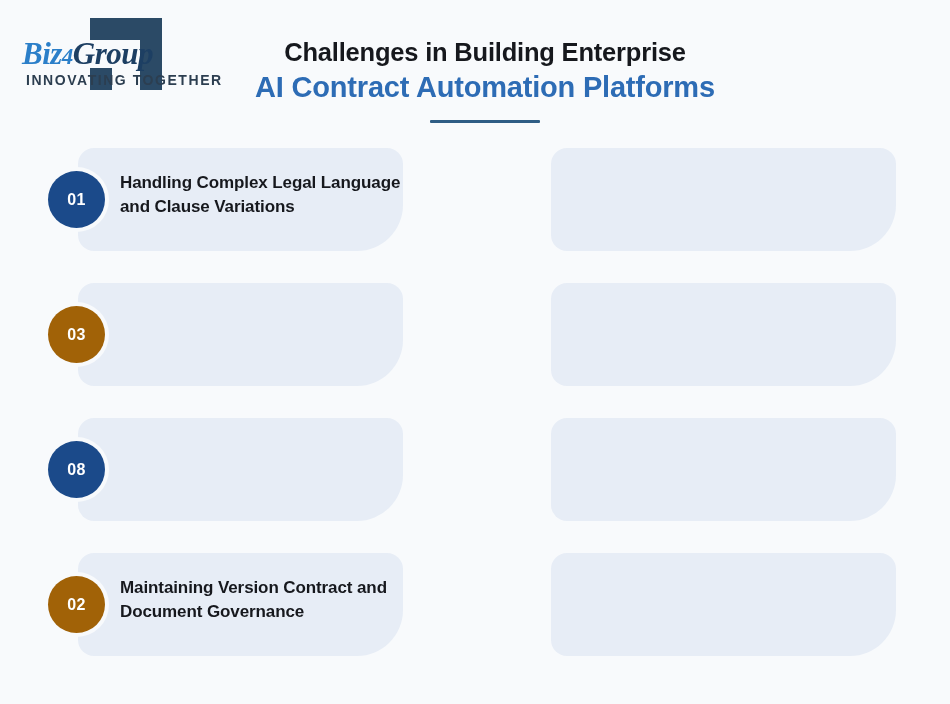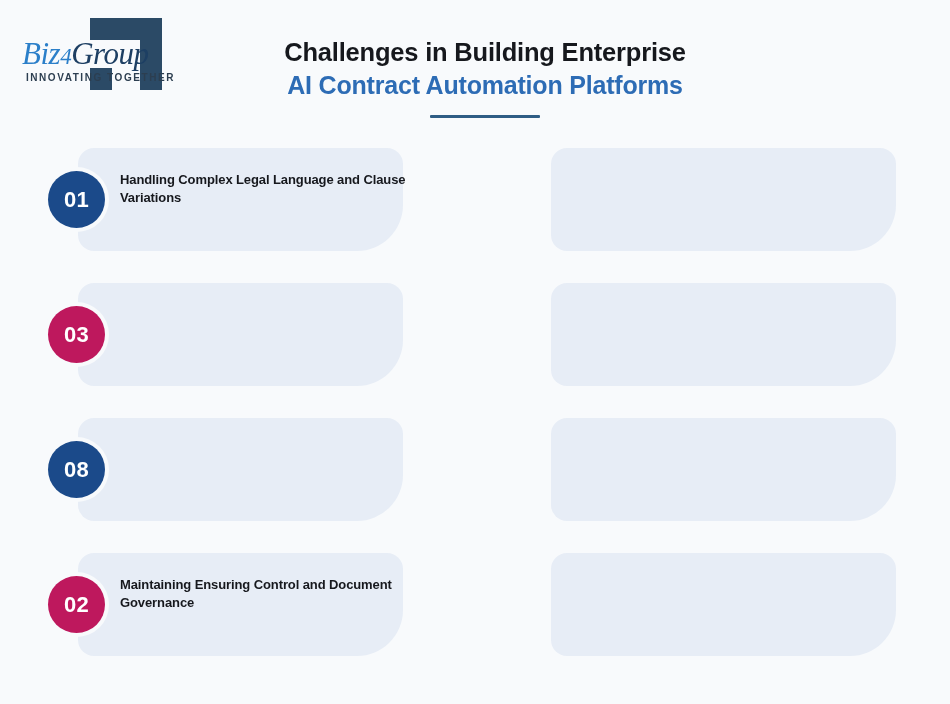--- a/index.html
+++ b/index.html
@@ -36,34 +36,34 @@
     width: 72px;
     height: 72px;
   }
   .logo-wordmark {
     position: absolute;
     left: 4px;
     top: 18px;
     font-family: "Liberation Serif", serif;
     font-style: italic;
     font-size: 31px;
-    font-weight: 400;
+    font-weight: 700;
     letter-spacing: -0.5px;
     white-space: nowrap;
     z-index: 3;
   }
   .logo-wordmark .wm-biz   { color: #2b7fc9; }
   .logo-wordmark .wm-four  { color: #2b7fc9; font-size: 23px; }
   .logo-wordmark .wm-group { color: #1d3f63; }
 
   .logo-tagline {
     position: absolute;
     left: 8px;
     top: 54px;
-    font-size: 10px;
+    font-size: 14px;
     font-weight: 700;
     letter-spacing: 1.55px;
     color: #2c3e50;
     white-space: nowrap;
     z-index: 3;
   }
 
   .title-block {
     position: absolute;
     left: 0;
@@ -73,21 +73,21 @@
     padding-left: 20px;
   }
   .title-line1 {
     font-size: 25.5px;
     font-weight: 600;
     color: #16181d;
     letter-spacing: -0.2px;
     line-height: 1.28;
   }
   .title-line2 {
-    font-size: 25px;
+    font-size: 29px;
     font-weight: 700;
     color: #2d6cb5;
     letter-spacing: -0.2px;
     line-height: 1.28;
   }
   .title-rule {
     width: 110px;
     height: 3px;
     background: #2f5d85;
     margin: 14px auto 0;
@@ -128,36 +128,36 @@
     position: absolute;
     left: 48px;
     top: 31px;
     width: 57px;
     height: 57px;
     border-radius: 50%;
     display: flex;
     align-items: center;
     justify-content: center;
     color: #ffffff;
-    font-size: 22px;
+    font-size: 16px;
     font-weight: 600;
     letter-spacing: 0.3px;
     box-shadow: 0 0 0 4px #f8fafc;
     z-index: 2;
   }
 
   .badge.dark  { background: #1b4a8a; }
-  .badge.light { background: #be185d; }
+  .badge.light { background: #a16207; }
 
   .label {
     position: absolute;
     left: 120px;
     top: 31px;
     width: 310px;
-    font-size: 13px;
+    font-size: 17px;
     font-weight: 600;
     line-height: 1.42;
     color: #16181d;
     letter-spacing: -0.1px;
     z-index: 2;
   }
 </style>
 </head>
 <body>
 
@@ -211,21 +211,21 @@
   </div>
 
   <div class="cell right">
     <div class="card"></div>
 
   </div>
 
   <div class="cell left">
     <div class="card"></div>
     <div class="badge light">02</div>
-    <div class="label">Maintaining Ensuring Control and Document Governance</div>
+    <div class="label">Maintaining Version Contract and Document Governance</div>
   </div>
 
   <div class="cell right">
     <div class="card"></div>
 
   </div>
 
 </div>
 
 </body></html>

